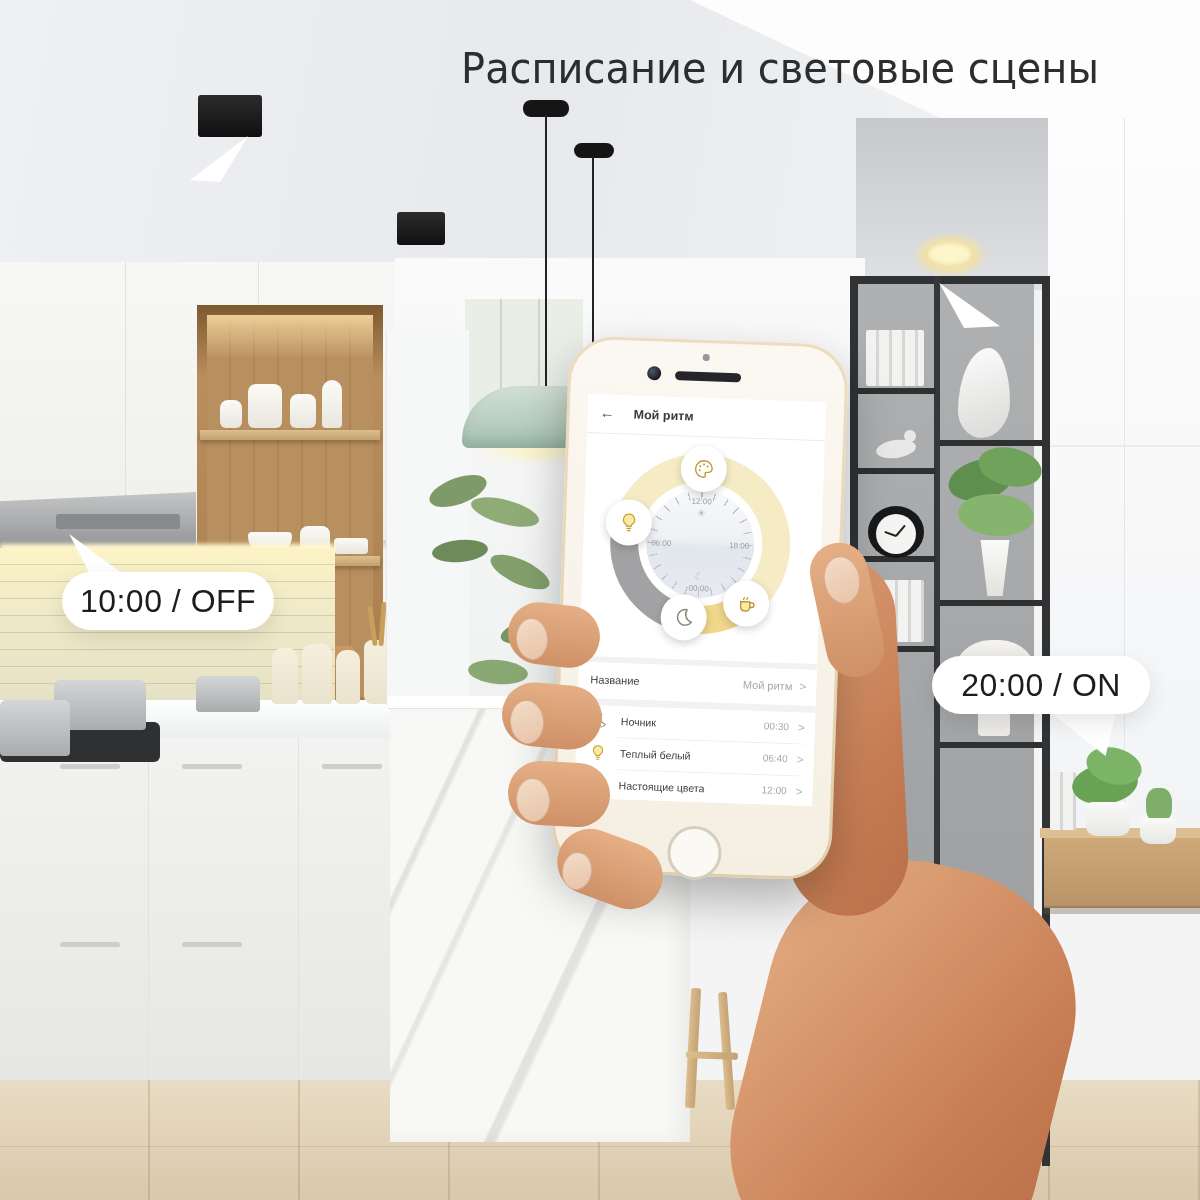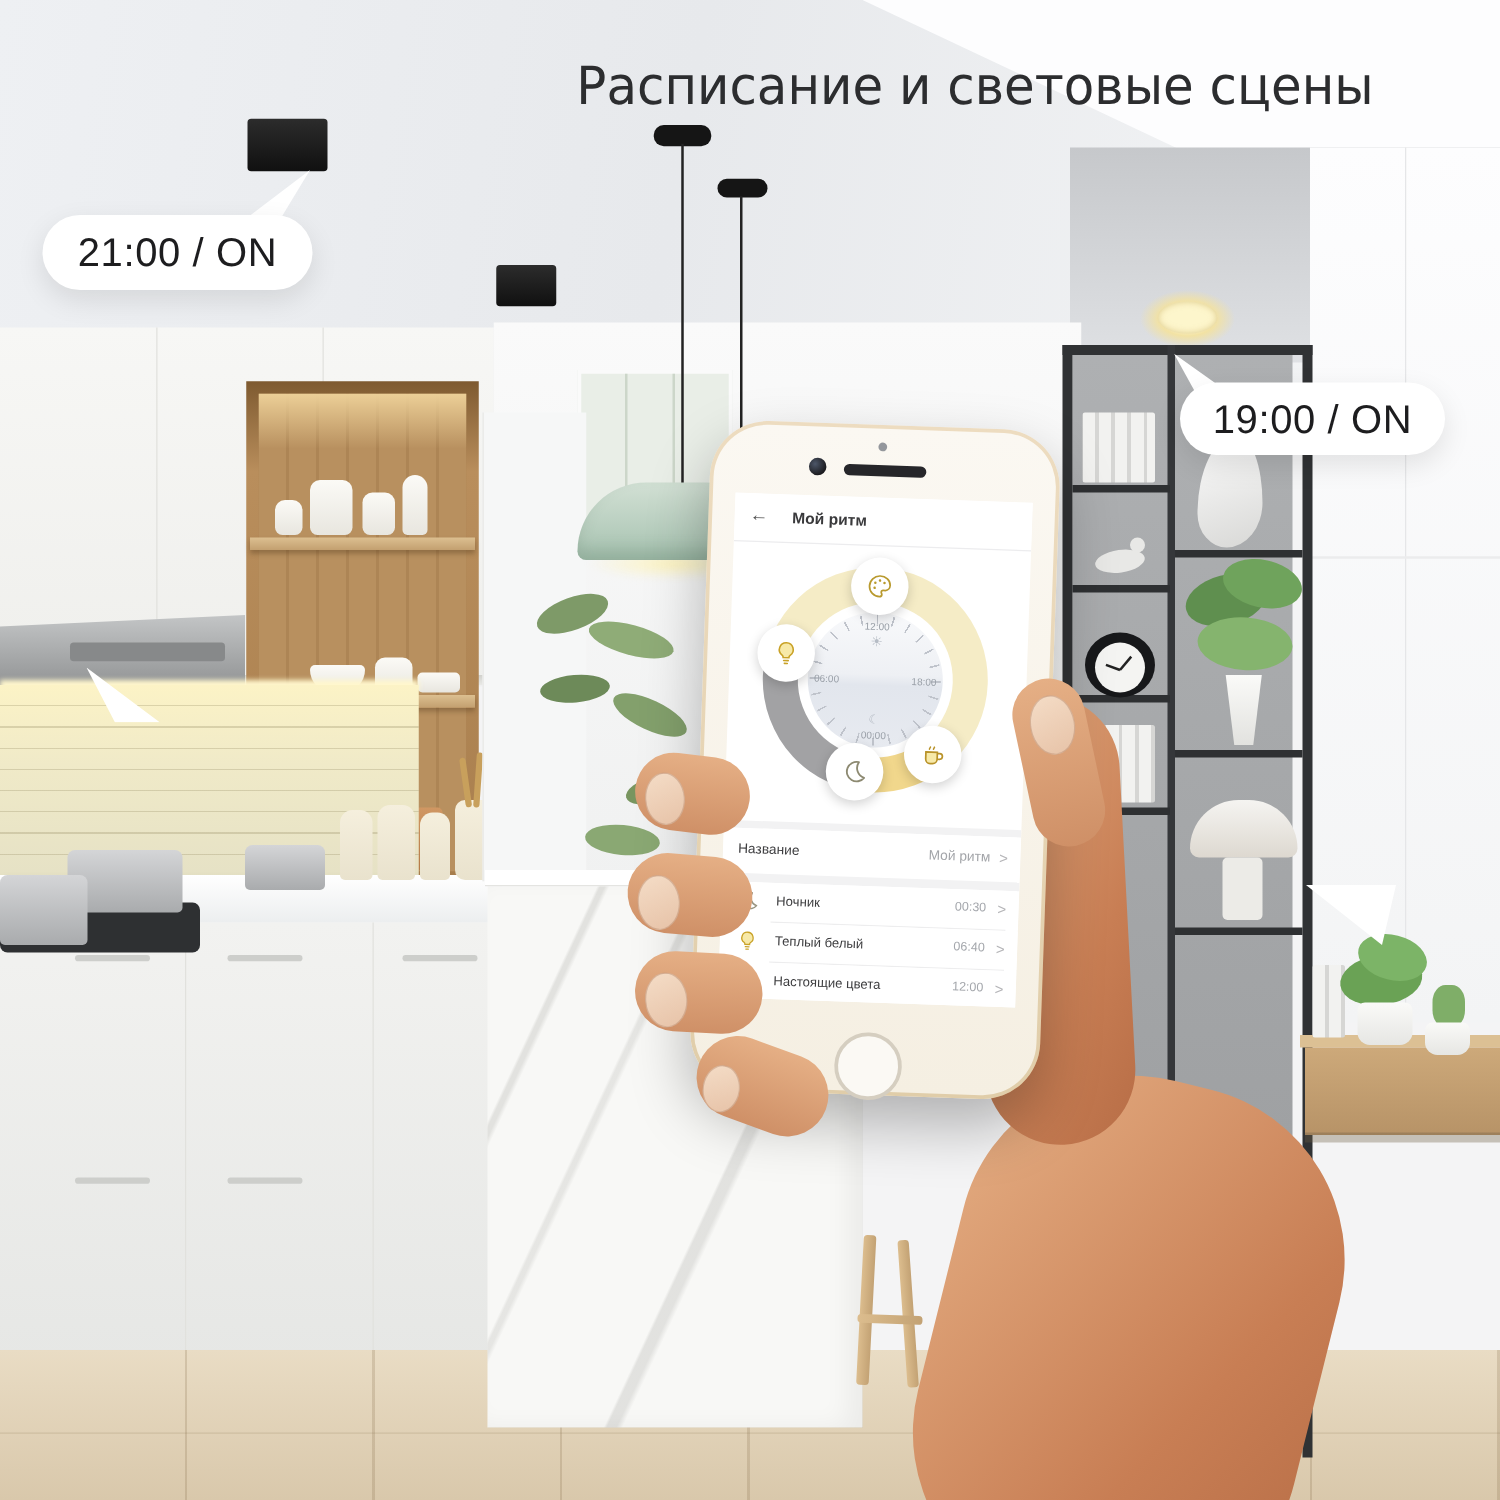--- a/index.html
+++ b/index.html
@@ -337,28 +337,28 @@
   <div class="a skin2" style="left:502px;top:684px;width:100px;height:64px;border-radius:32px;transform:rotate(5deg);"></div>
   <div class="a nail" style="left:510px;top:700px;width:32px;height:42px;transform:rotate(-4deg);"></div>
   <div class="a skin2" style="left:508px;top:762px;width:102px;height:64px;border-radius:32px;transform:rotate(3deg);"></div>
   <div class="a nail" style="left:516px;top:778px;width:32px;height:42px;transform:rotate(-4deg);"></div>
   <div class="a skin2" style="left:556px;top:836px;width:108px;height:66px;border-radius:33px;transform:rotate(20deg);"></div>
   <div class="a nail" style="left:562px;top:852px;width:28px;height:36px;transform:rotate(8deg);"></div>
   <div class="a skin2" style="left:818px;top:542px;width:58px;height:136px;border-radius:29px;transform:rotate(-12deg);"></div>
   <div class="a nail" style="left:824px;top:556px;width:34px;height:46px;transform:rotate(-10deg);"></div>
 
   <div class="tail" style="left:190px;top:134px;width:58px;height:48px;clip-path:polygon(0 96%,100% 4%,52% 100%);"></div>
-  <div class="co" style="left:34px;top:172px;width:216px;height:60px;">
-      <span>21:00 / ON</span>
+
+
+  <div class="tail" style="left:68px;top:534px;width:60px;height:44px;clip-path:polygon(2% 0,100% 100%,40% 100%);"></div>
+  <div class="co" style="left:62px;top:572px;width:212px;height:58px;">
+      <span>10:00 / OFF</span>
     </div>
 
-
-  <div class="tail" style="left:68px;top:534px;width:60px;height:44px;clip-path:polygon(2% 0,100% 100%,40% 100%);"></div>
-
   <div class="tail" style="left:938px;top:282px;width:62px;height:46px;clip-path:polygon(2% 2%,100% 96%,42% 100%);"></div>
-  <div class="co" style="left:944px;top:306px;width:212px;height:58px;">
-      <span>19:00 / ON</span>
+
+  <div class="tail" style="left:1040px;top:706px;width:80px;height:50px;clip-path:polygon(6% 4%,96% 4%,82% 100%);"></div>
+  <div class="co" style="left:932px;top:656px;width:218px;height:58px;">
+      <span>20:00 / ON</span>
     </div>
-
-  <div class="tail" style="left:1040px;top:706px;width:80px;height:50px;clip-path:polygon(6% 4%,96% 4%,82% 100%);"></div>
 
   <div class="title">Расписание и световые сцены</div>
 </div>
 
 </body></html>

